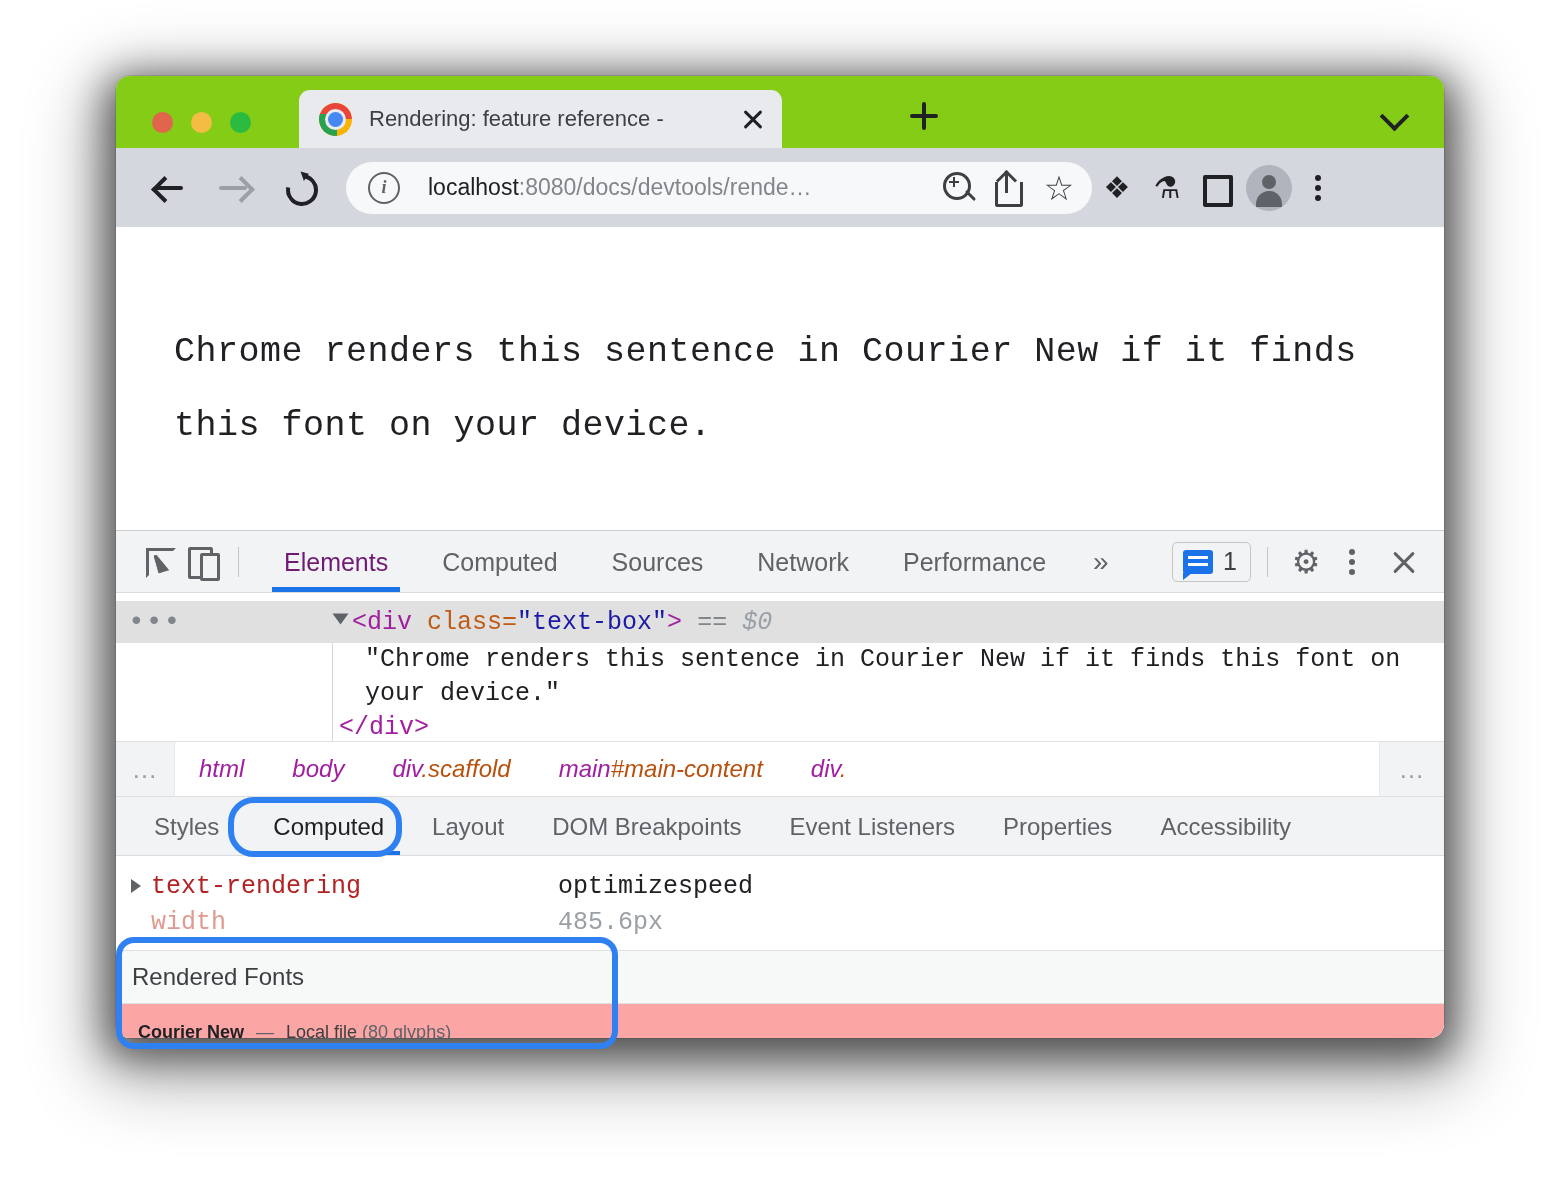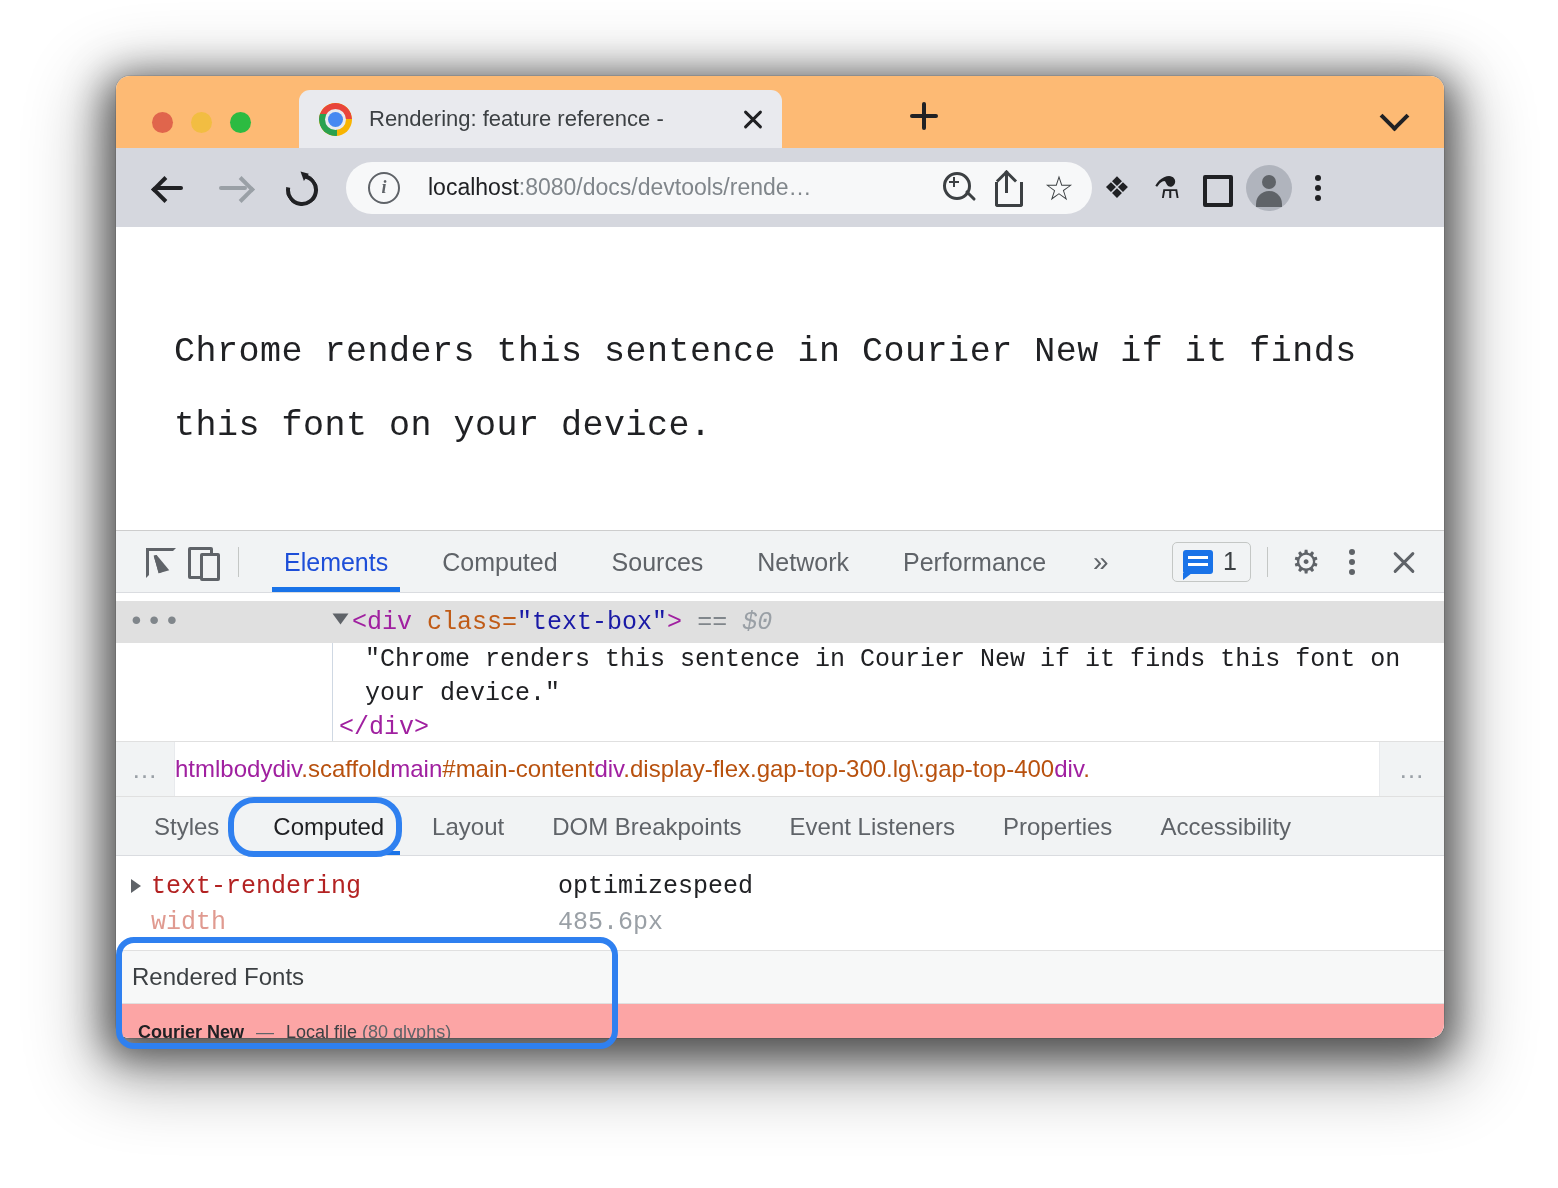--- a/index.html
+++ b/index.html
@@ -25,21 +25,21 @@
                 0 10px 38px 10px rgba(0,0,0,0.55),
                 0 22px 70px 22px rgba(0,0,0,0.30);
     overflow: hidden;
     display: flex;
     flex-direction: column;
   }
 
   
   #tab-strip {
     height: 72px;
-    background: #fdba74;
+    background: #84cc16;
     position: relative;
     flex: none;
     display: flex;
     align-items: flex-end;
   }
   #traffic-lights {
     position: absolute;
     left: 36px;
     top: 36px;
     display: flex;
@@ -402,21 +402,21 @@
   .dt-tab {
     font-size: 25px;
     color: #5f6368;
     padding: 0 4px;
     margin: 0 23px;
     height: 61px;
     line-height: 63px;
     white-space: nowrap;
     position: relative;
   }
-  .dt-tab.active { color: #1d4ed8; }
+  .dt-tab.active { color: #701a75; }
   .dt-tab.active::after {
     content: "";
     position: absolute; left: -8px; right: -8px; bottom: 0;
     height: 5px; background: #1a73e8;
   }
   #dt-more-tabs {
     font-size: 28px; color: #5f6368; margin: 0 14px 0 20px;
     letter-spacing: -3px;
   }
   #dt-spacer { flex: 1; }
@@ -541,23 +541,24 @@
   }
   #bc-left-dots {
     width: 58px; flex: none;
     background: #f1f3f4;
     height: 100%;
     display: flex; align-items: center; justify-content: center;
     color: #9aa0a6; font-size: 26px; letter-spacing: 1px;
     border-right: 1px solid #e8eaed;
   }
   .bc-item {
-    padding: 0 0;
+    padding: 0 24px;
     color: #a020a0;
     white-space: nowrap;
+    font-style: italic;
   }
   .bc-item .mixed-a { color: #a020a0; }
   .bc-item .mixed-b { color: #b8510e; }
   #bc-right-dots {
     position: absolute; right: 0; top: 0; bottom: 0;
     width: 64px;
     background: #f1f3f4;
     display: flex; align-items: center; justify-content: center;
     color: #9aa0a6; font-size: 26px; letter-spacing: 1px;
     border-left: 1px solid #e8eaed;
@@ -764,21 +765,20 @@
         <div class="dom-close">&lt;/div&gt;</div>
       </div>
     </div>
 
     <div id="breadcrumb">
       <div id="bc-left-dots">…</div>
       <div class="bc-item">html</div>
       <div class="bc-item">body</div>
       <div class="bc-item"><span class="mixed-a">div</span><span class="mixed-b">.scaffold</span></div>
       <div class="bc-item"><span class="mixed-a">main</span><span class="mixed-b">#main-content</span></div>
-      <div class="bc-item"><span class="mixed-a">div</span><span class="mixed-b">.display-flex.gap-top-300.lg\:gap-top-400</span></div>
       <div class="bc-item"><span class="mixed-a">div</span><span class="mixed-b">.</span></div>
       <div id="bc-right-dots">…</div>
     </div>
 
     <div id="subtabs">
       <div class="sub-tab">Styles</div>
       <div class="sub-tab active">Computed</div>
       <div class="sub-tab">Layout</div>
       <div class="sub-tab">DOM Breakpoints</div>
       <div class="sub-tab">Event Listeners</div>

